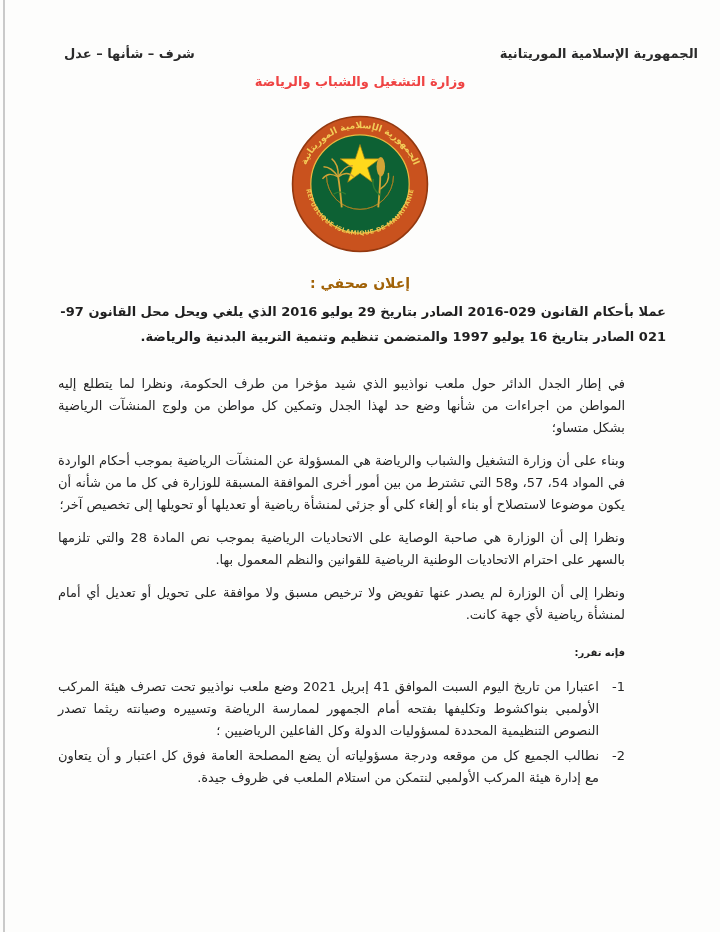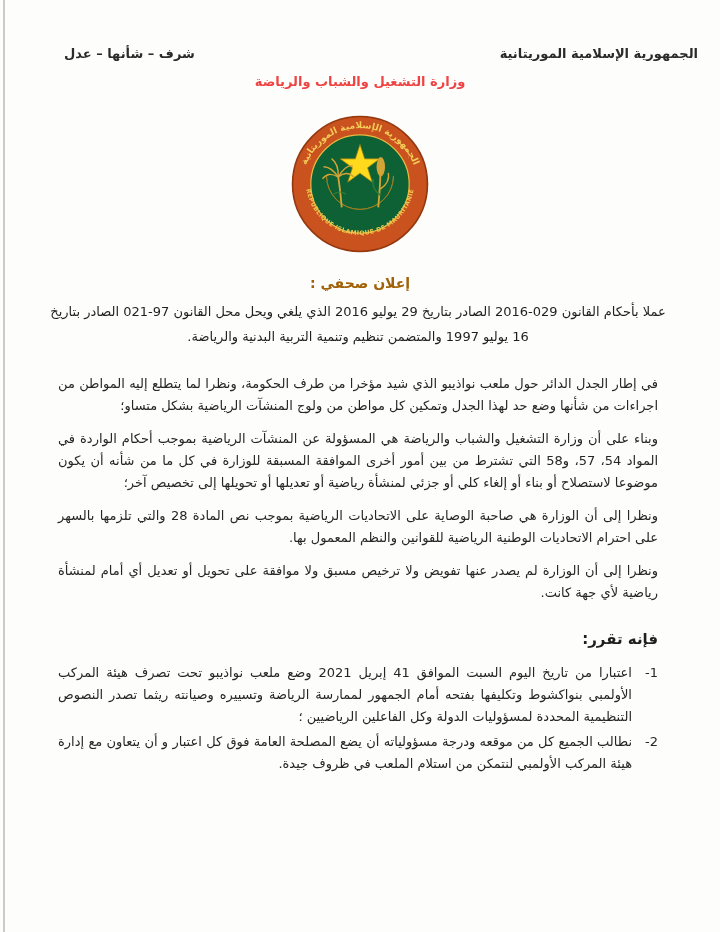--- a/index.html
+++ b/index.html
@@ -50,38 +50,37 @@
   }
   .title {
     margin-top: 20px;
     text-align: center;
     font-size: 14px;
     font-weight: bold;
     color: #a16207;
   }
   .intro {
     margin: 8px 54px 0 50px;
-    text-align: center;
     font-size: 13px;
-    font-weight: normal;
+    font-weight: bold;
     line-height: 25px;
     color: #1f1f1f;
   }
   .content {
     margin-top: 24px;
-    padding: 0 62px 0 58px;
+    padding: 0 95px 0 58px;
     font-size: 13px;
     line-height: 22px;
     text-align: justify;
   }
   .content p { margin: 0 0 11px 0; }
   .decree-heading {
     font-weight: bold;
-    font-size: 15px;
-    margin: 24px 0 12px 0;
+    font-size: 10px;
+    margin: 16px 0 12px 0;
     text-align: right;
     color: #1f1f1f;
   }
   .decision-item {
     display: flex;
     margin-bottom: 3px;
   }
   .decision-num {
     flex: 0 0 26px;
     text-align: right;

